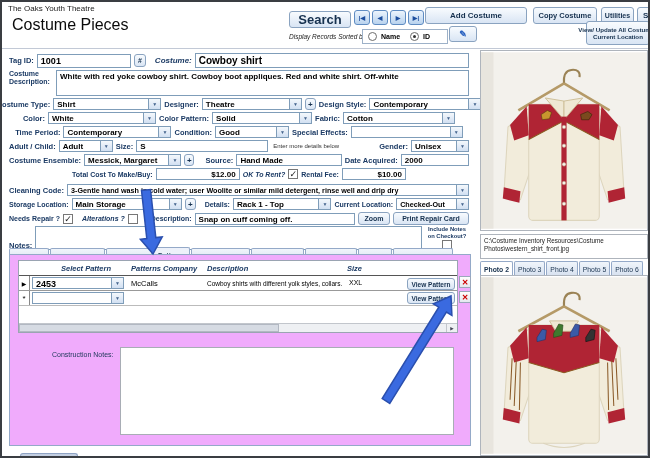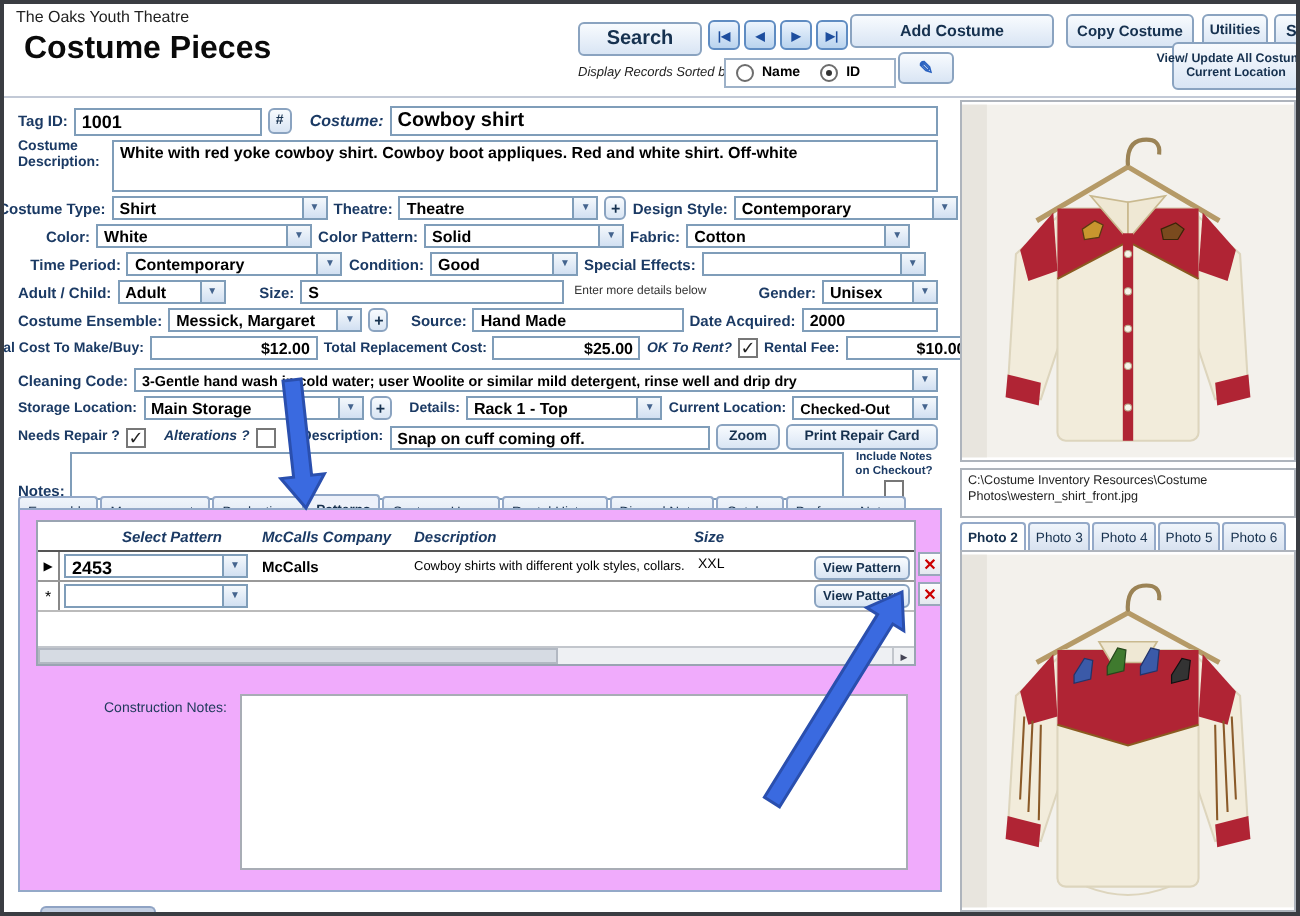--- a/index.html
+++ b/index.html
@@ -43,23 +43,23 @@
           color:#c00; font-size:8px; font-weight:bold; display:flex; align-items:center; justify-content:center; }
   .frame { position:absolute; background:#fff; border:1px solid #aeb4bc; }
   .hdrline { position:absolute; left:0; top:46px; width:646px; height:1px; background:#c2c9d6; }
 </style>
 </head>
 <body>
 
 <div id="app">
 
   <div style="position:absolute;left:6px;top:2px;font-size:8px;color:#222">The Oaks Youth Theatre</div>
-  <div style="position:absolute;left:10px;top:14px;font-size:16px;font-weight:bold;color:#0a0a0a">Costume Pieces</div>
-
-  <div class="btn" style="position:absolute;left:287px;top:9px;width:62px;height:17px;font-size:10px">Search</div>
+  <div style="position:absolute;left:10px;top:14px;font-size:16px;font-weight:normal;color:#0a0a0a">Costume Pieces</div>
+
+  <div class="btn" style="position:absolute;left:287px;top:9px;width:62px;height:17px;font-size:13px">Search</div>
 
   <div style="position:absolute;left:352px;top:8px;display:flex;gap:2px">
     <div class="navb">|◀</div>
     <div class="navb">◀</div>
     <div class="navb">▶</div>
     <div class="navb">▶|</div>
   </div>
 
   <div class="it" style="position:absolute;left:287px;top:31px;font-size:6.5px;color:#222">Display Records Sorted by:</div>
   <div style="position:absolute;left:360px;top:27px;width:86px;height:15px;border:1px solid #9db1c8;background:#fff;display:flex;align-items:center;gap:4px;padding:0 5px">
@@ -97,21 +97,21 @@
 
   <div class="row sp" style="top:96px">
     <span class="unit">
       <span class="lbl">Costume Type:</span>
       <span class="dd" style="width:108px">
         <span class="box">Shirt</span>
         <span class="ddb">▼</span>
         </span>
     </span>
     <span class="unit">
-      <span class="lbl">Theatre:</span>
+      <span class="lbl">Designer:</span>
       <span class="dd" style="width:100px">
         <span class="box">Theatre</span>
         <span class="ddb">▼</span>
         </span>
       <span class="btn" style="width:11px;height:12px;font-size:8px">+</span>
     </span>
     <span class="unit">
       <span class="lbl">Design Style:</span>
       <span class="dd" style="width:112px">
         <span class="box">Contemporary</span>
@@ -167,21 +167,21 @@
         </span>
     </span>
   </div>
 
   <div class="row" style="top:138px">
     <span class="lbl">Adult / Child:</span>
     <span class="dd" style="width:54px">
       <span class="box">Adult</span>
       <span class="ddb">▼</span>
       </span>
-    <span class="lbl" style="margin-left:14px">Size:</span>
+    <span class="lbl" style="">Size:</span>
     <span class="box" style="width:132px">S</span>
     <span class="tiny" style="margin-left:2px">Enter more details below</span>
     <span class="lbl" style="margin-left:auto">Gender:</span>
     <span class="dd" style="width:58px">
       <span class="box">Unisex</span>
       <span class="ddb">▼</span>
       </span>
   </div>
 
   <div class="row" style="top:152px">
@@ -194,24 +194,20 @@
     <span class="lbl" style="margin-left:8px">Source:</span>
     <span class="box" style="width:118px">Hand Made</span>
     <span class="lbl" style="margin-left:auto">Date Acquired:</span>
     <span class="box" style="width:76px">2000</span>
   </div>
 
   <div class="row sp" style="top:166px">
     <span class="unit">
       <span class="lbl" style="font-size:7px">Total Cost To Make/Buy:</span>
       <span class="box" style="width:84px;text-align:right">$12.00</span>
-    </span>
-    <span class="unit">
-      <span class="lbl" style="font-size:7px">Total Replacement Cost:</span>
-      <span class="box" style="width:74px;text-align:right">$25.00</span>
     </span>
     <span class="unit">
       <span class="lbl it" style="font-size:7px">OK To Rent?</span>
       <span class="cb">✓</span>
     </span>
     <span class="unit">
       <span class="lbl" style="font-size:7px">Rental Fee:</span>
       <span class="box" style="width:64px;text-align:right">$10.00</span>
     </span>
   </div>
@@ -273,32 +269,32 @@
     <div class="tab">Discard Notes</div>
     <div class="tab">Catalog</div>
     <div class="tab">Performer Notes</div>
   </div>
 
   <div style="position:absolute;left:7px;top:252px;width:462px;height:192px;background:#f0abfc;border:1px solid #94a9c8">
 
     <div style="position:absolute;left:8px;top:5px;width:440px;height:73px;background:#fff;border:1px solid #9aa4b2">
 
       <div style="position:absolute;left:25px;top:3px;width:84px;text-align:center" class="lbl it">Select Pattern</div>
-      <div style="position:absolute;left:112px;top:3px" class="lbl it">McCalls Company</div>
+      <div style="position:absolute;left:112px;top:3px" class="lbl it">Patterns Company</div>
       <div style="position:absolute;left:188px;top:3px" class="lbl it">Description</div>
       <div style="position:absolute;left:328px;top:3px" class="lbl it">Size</div>
       <div style="position:absolute;left:0;top:14px;width:438px;height:1px;background:#555"></div>
 
       <div>
         <div style="position:absolute;left:0;top:15px;width:11px;height:14px;border-right:1px solid #888;font-size:6px;display:flex;align-items:center;justify-content:center">▶</div>
         <div class="dd" style="position:absolute;left:13px;top:16px;width:92px">
           <span class="box" style="font-size:9px">2453</span>
           <span class="ddb">▼</span>
           </div>
-        <div style="position:absolute;left:112px;top:18px;font-size:7.5px;font-weight:bold">McCalls</div>
+        <div style="position:absolute;left:112px;top:18px;font-size:7.5px;font-weight:normal">McCalls</div>
         <div style="position:absolute;left:188px;top:19px;width:138px;font-size:6.5px">Cowboy shirts with different yolk styles, collars.</div>
         <div style="position:absolute;left:330px;top:18px;font-size:7px">XXL</div>
         <div class="btn" style="position:absolute;left:388px;top:17px;width:48px;height:12px;font-size:6.5px">View Pattern</div>
         <div style="position:absolute;left:0;top:29px;width:438px;height:1px;background:#999"></div>
       </div>
 
       <div>
         <div style="position:absolute;left:0;top:30px;width:11px;height:14px;border-right:1px solid #888;font-size:8px;display:flex;align-items:center;justify-content:center">*</div>
         <div class="dd" style="position:absolute;left:13px;top:31px;width:92px">
           <span class="box"></span>

